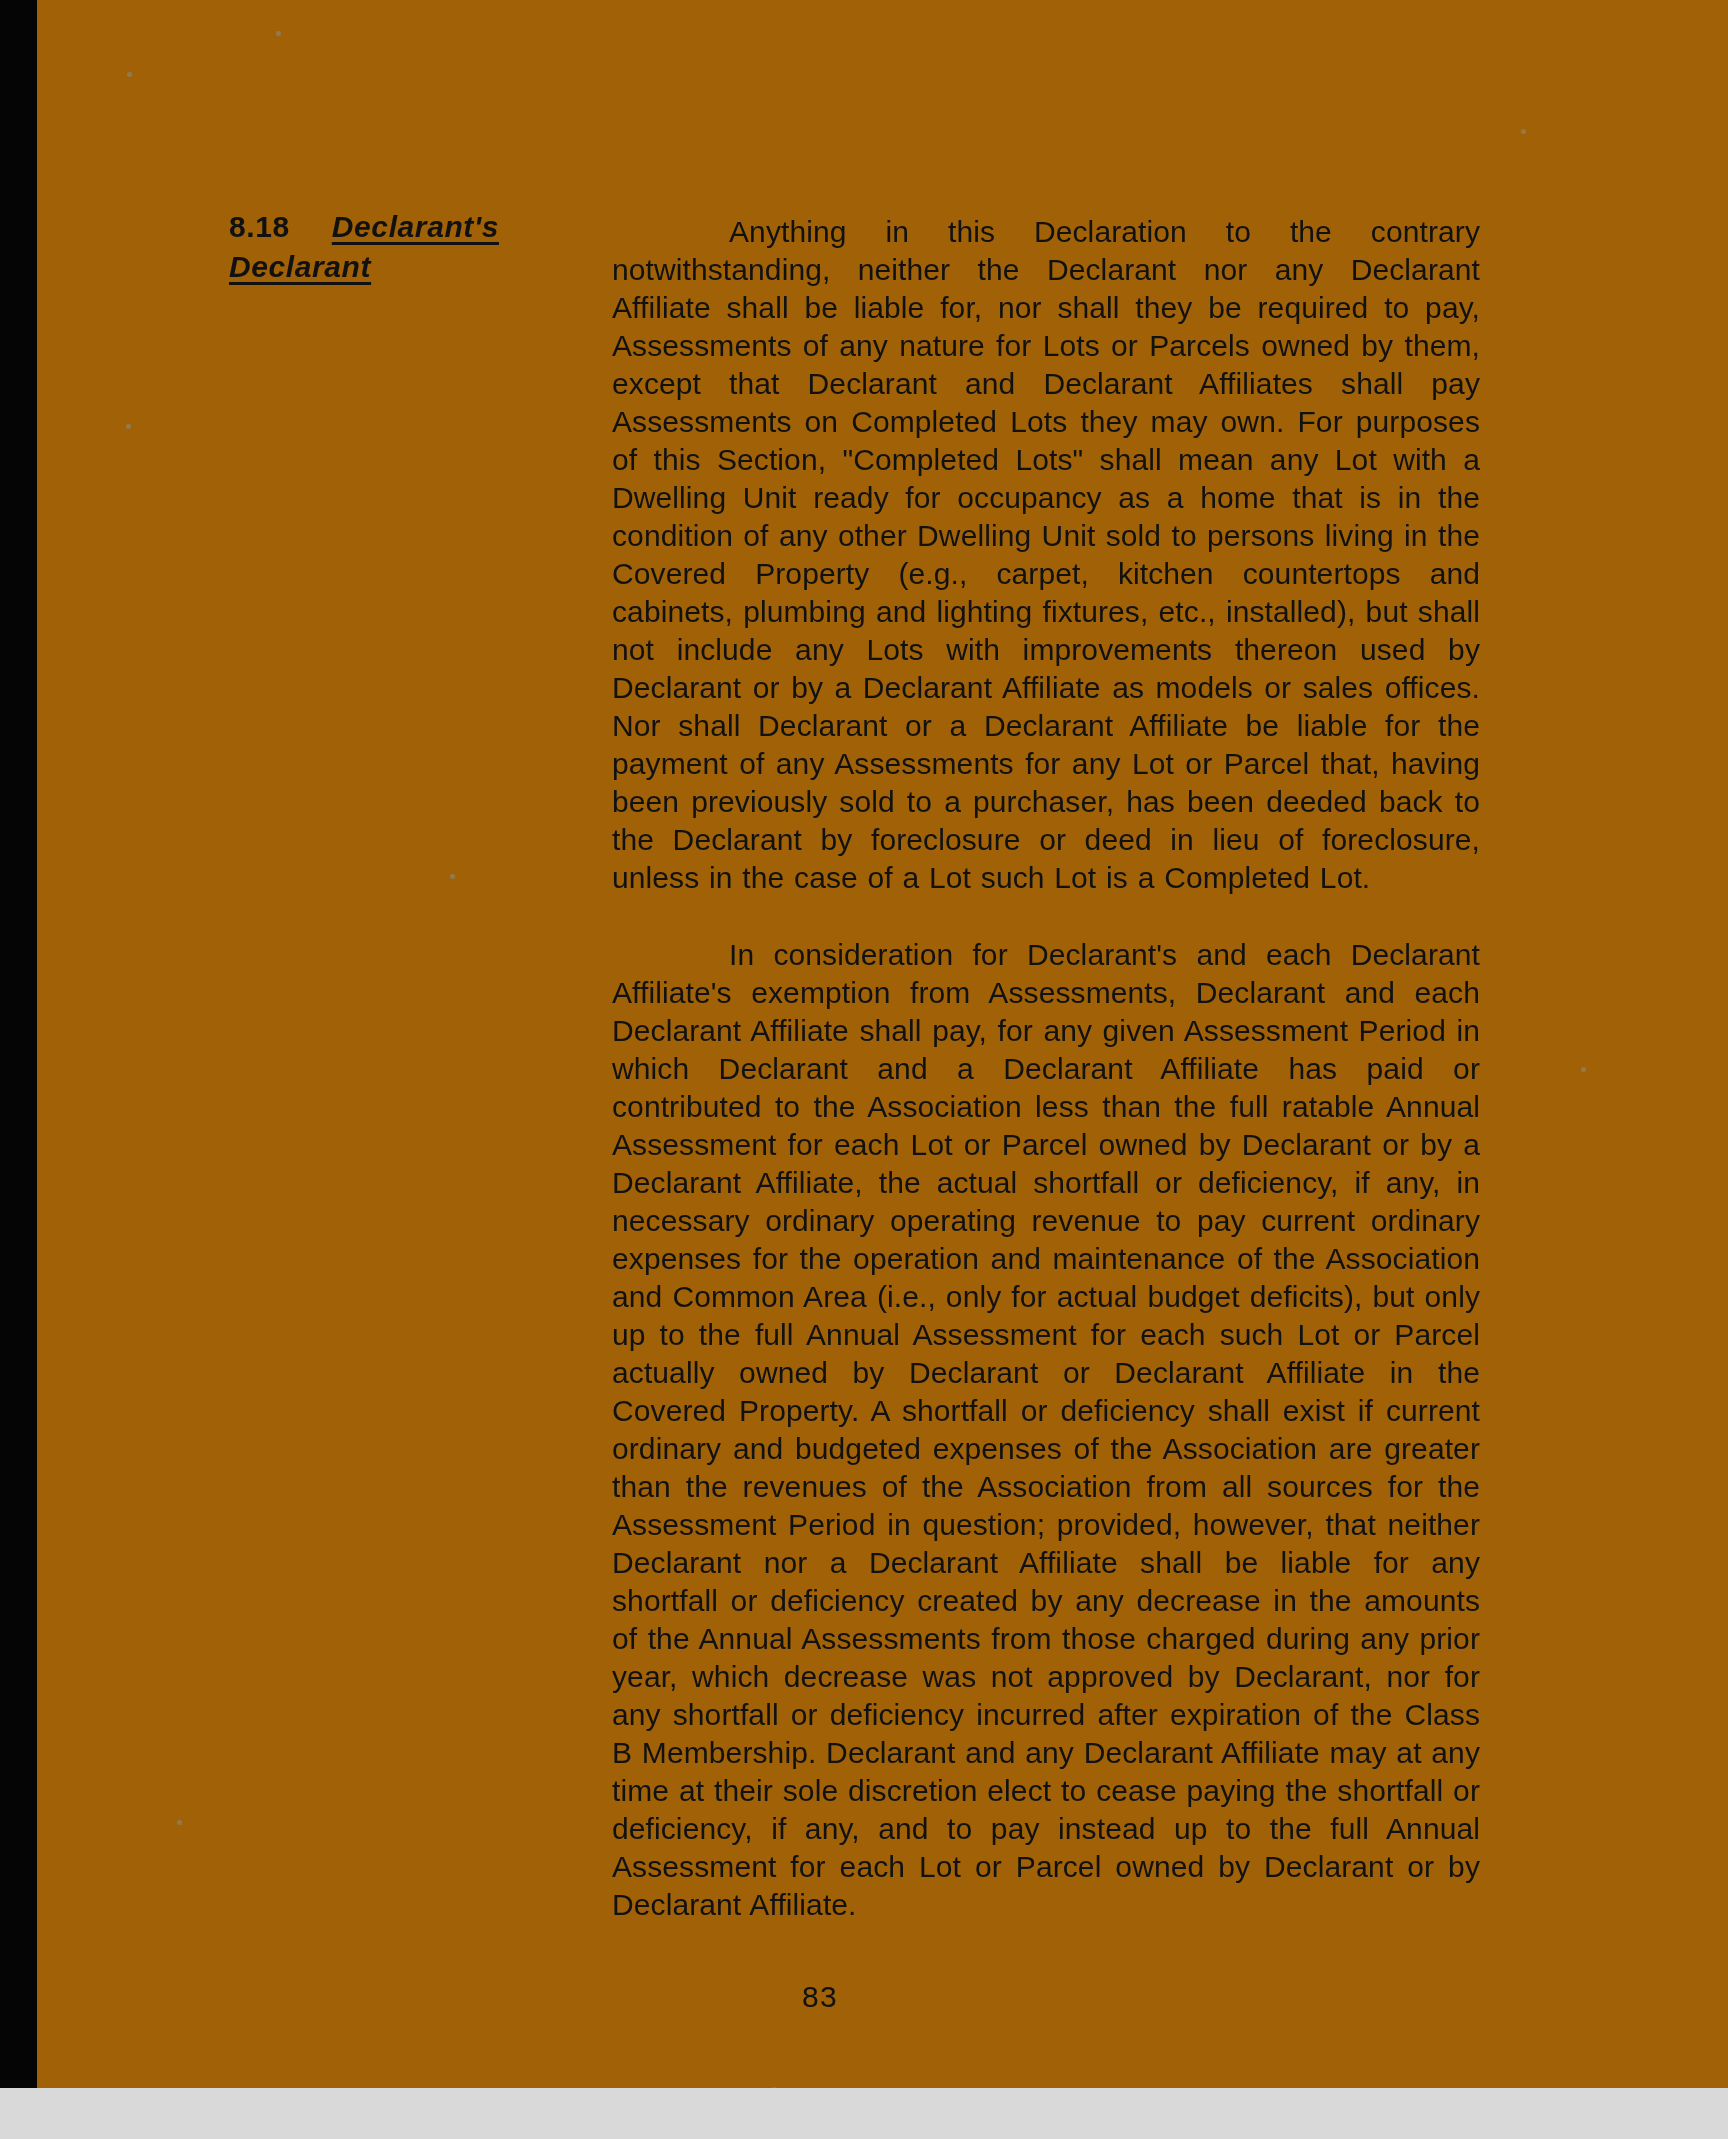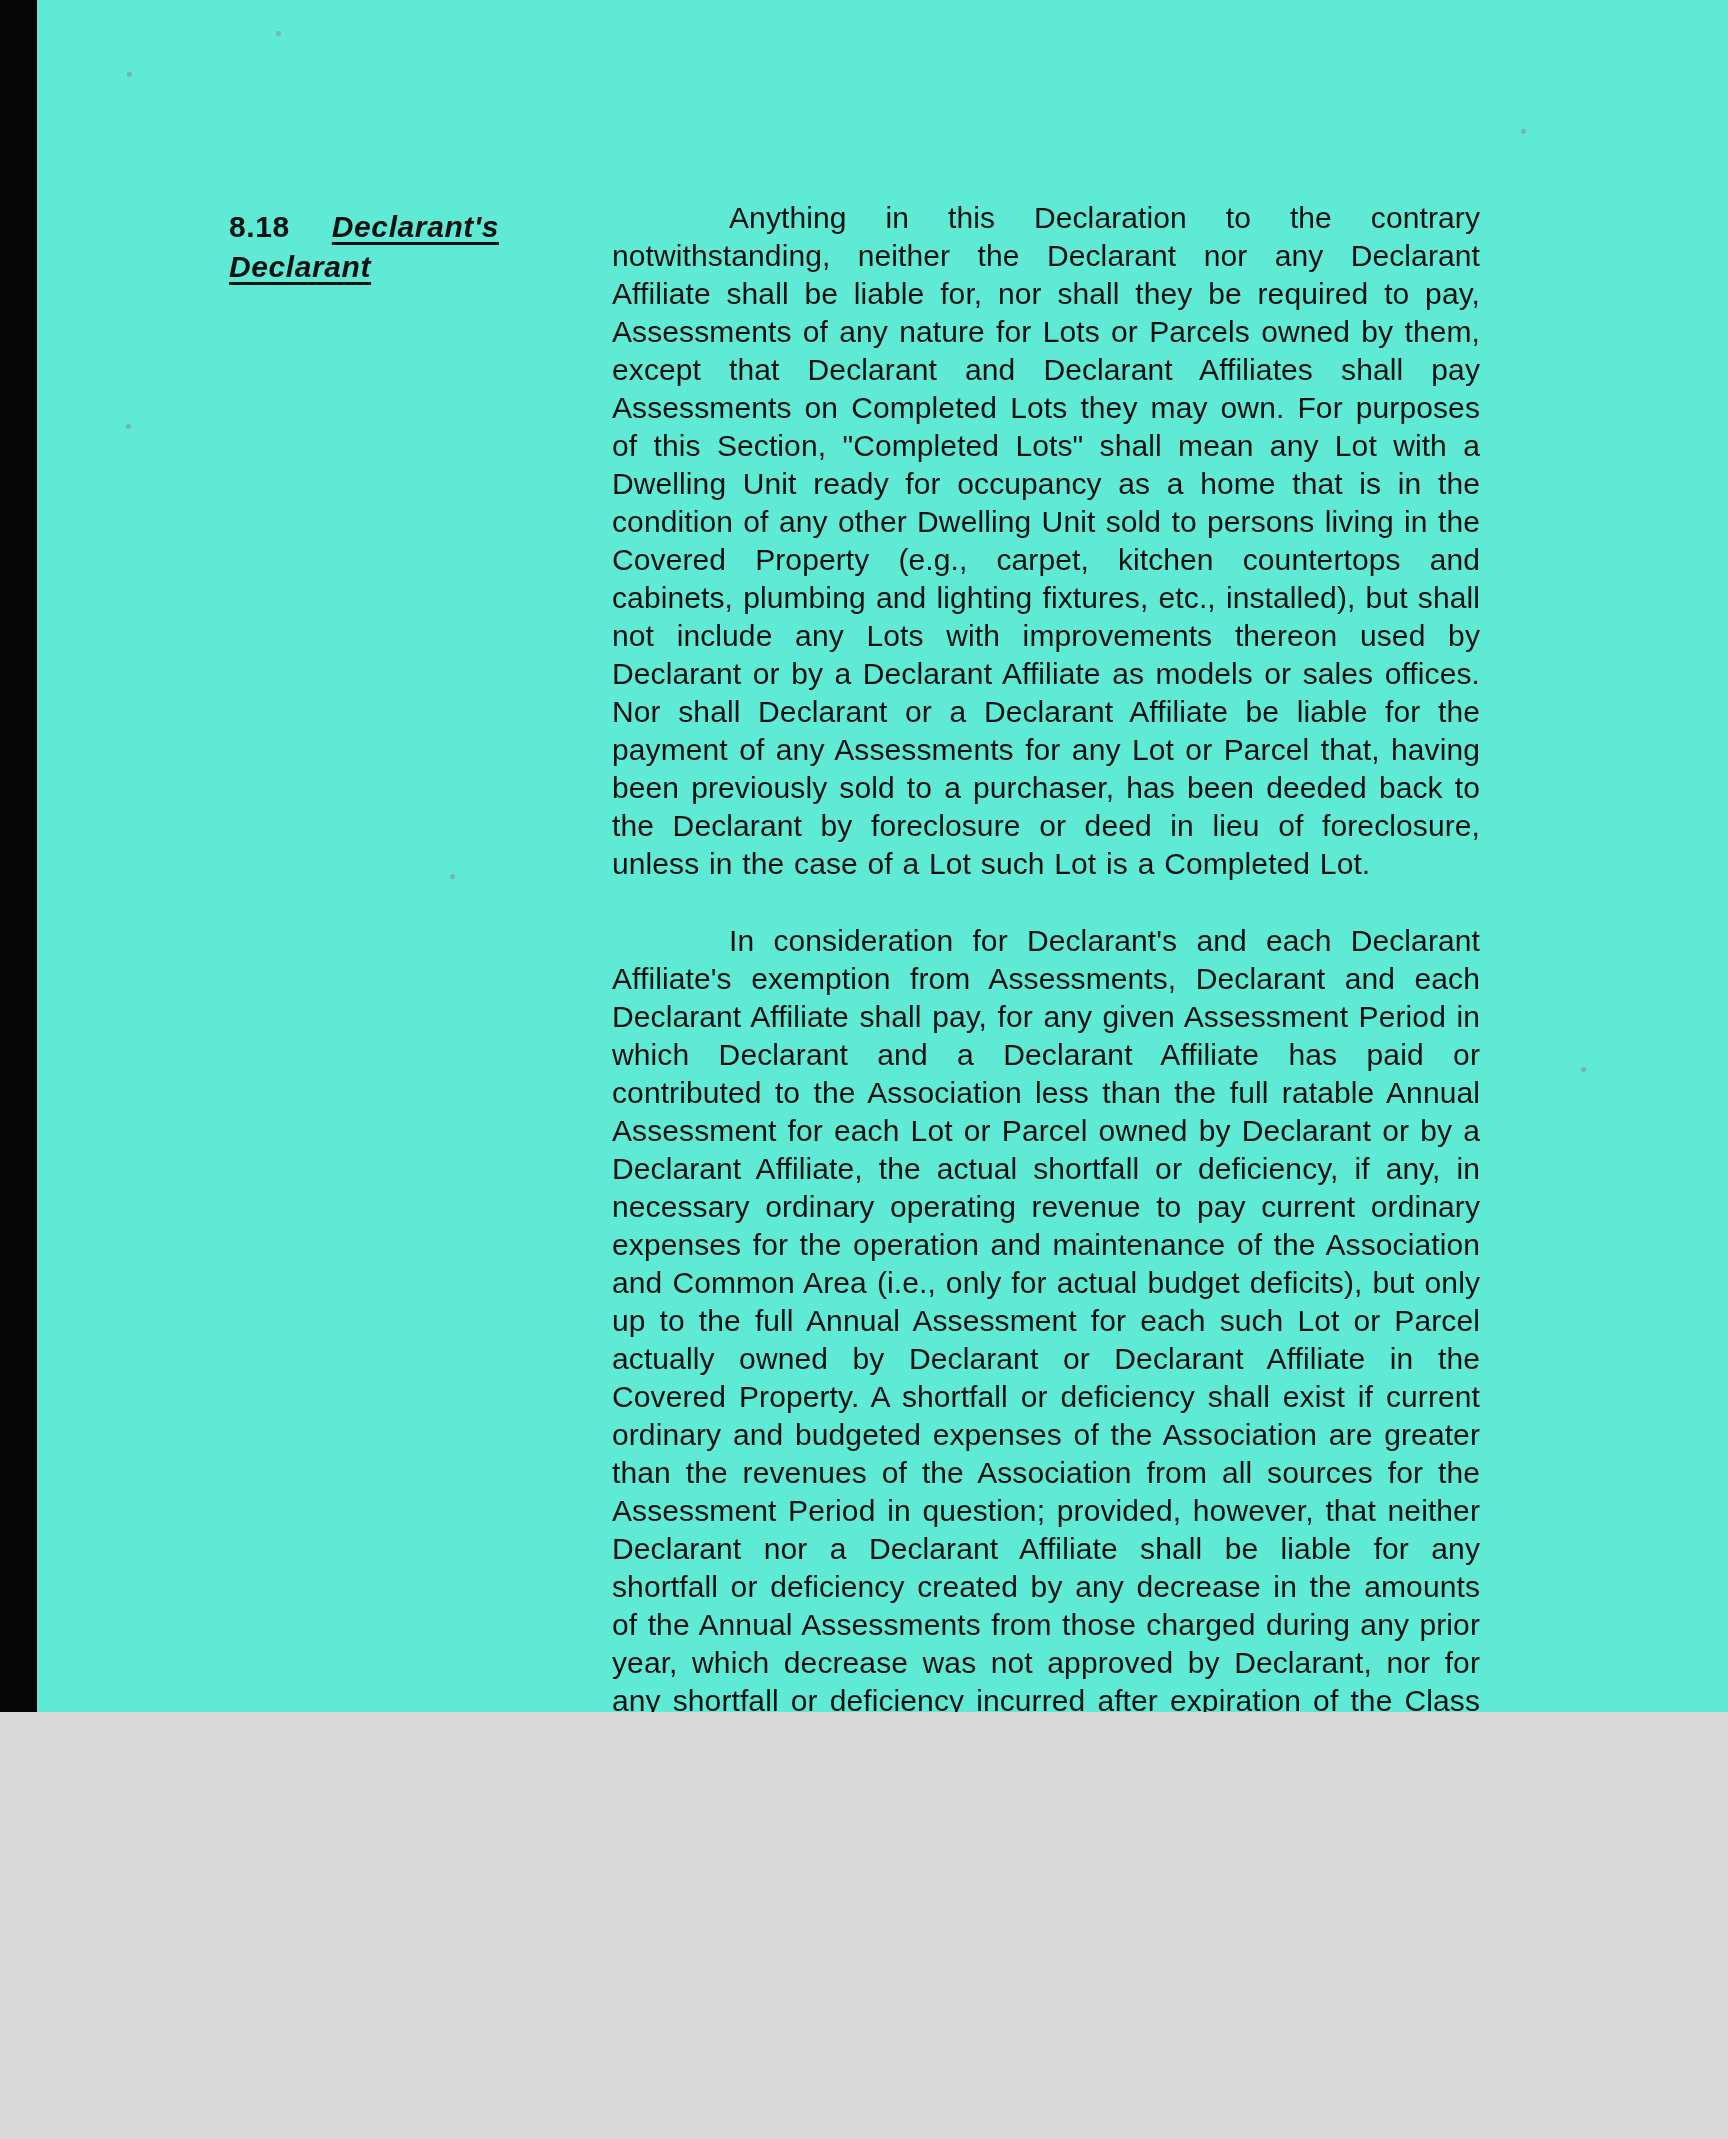--- a/index.html
+++ b/index.html
@@ -3,22 +3,22 @@
 <meta charset="utf-8">
 <style>
   html, body {
     margin: 0;
     padding: 0;
     background: #d9d9d9;
   }
   .page {
     position: relative;
     width: 1728px;
-    height: 1712px;
-    background: #5eead4;
+    height: 2088px;
+    background: #a16207;
     font-family: "Liberation Sans", sans-serif;
     color: #111;
     overflow: hidden;
     margin: 0 auto;
   }
   
   .scan-bar {
     position: absolute;
     left: 0;
     top: 0;
@@ -46,21 +46,21 @@
     font-style: italic;
     font-weight: 700;
     text-decoration: underline;
     text-underline-offset: 5.1px;
     letter-spacing: 0.6px;
   }
   
   .body-col {
     position: absolute;
     left: 612px;
-    top: 199px;
+    top: 213px;
     width: 868px;
     font-size: 30px;
     line-height: 38px;
     text-align: justify;
     text-justify: inter-word;
     letter-spacing: 0.1px;
     word-spacing: 1.3px;
   }
   .para {
     margin: 0 0 39px 0;

